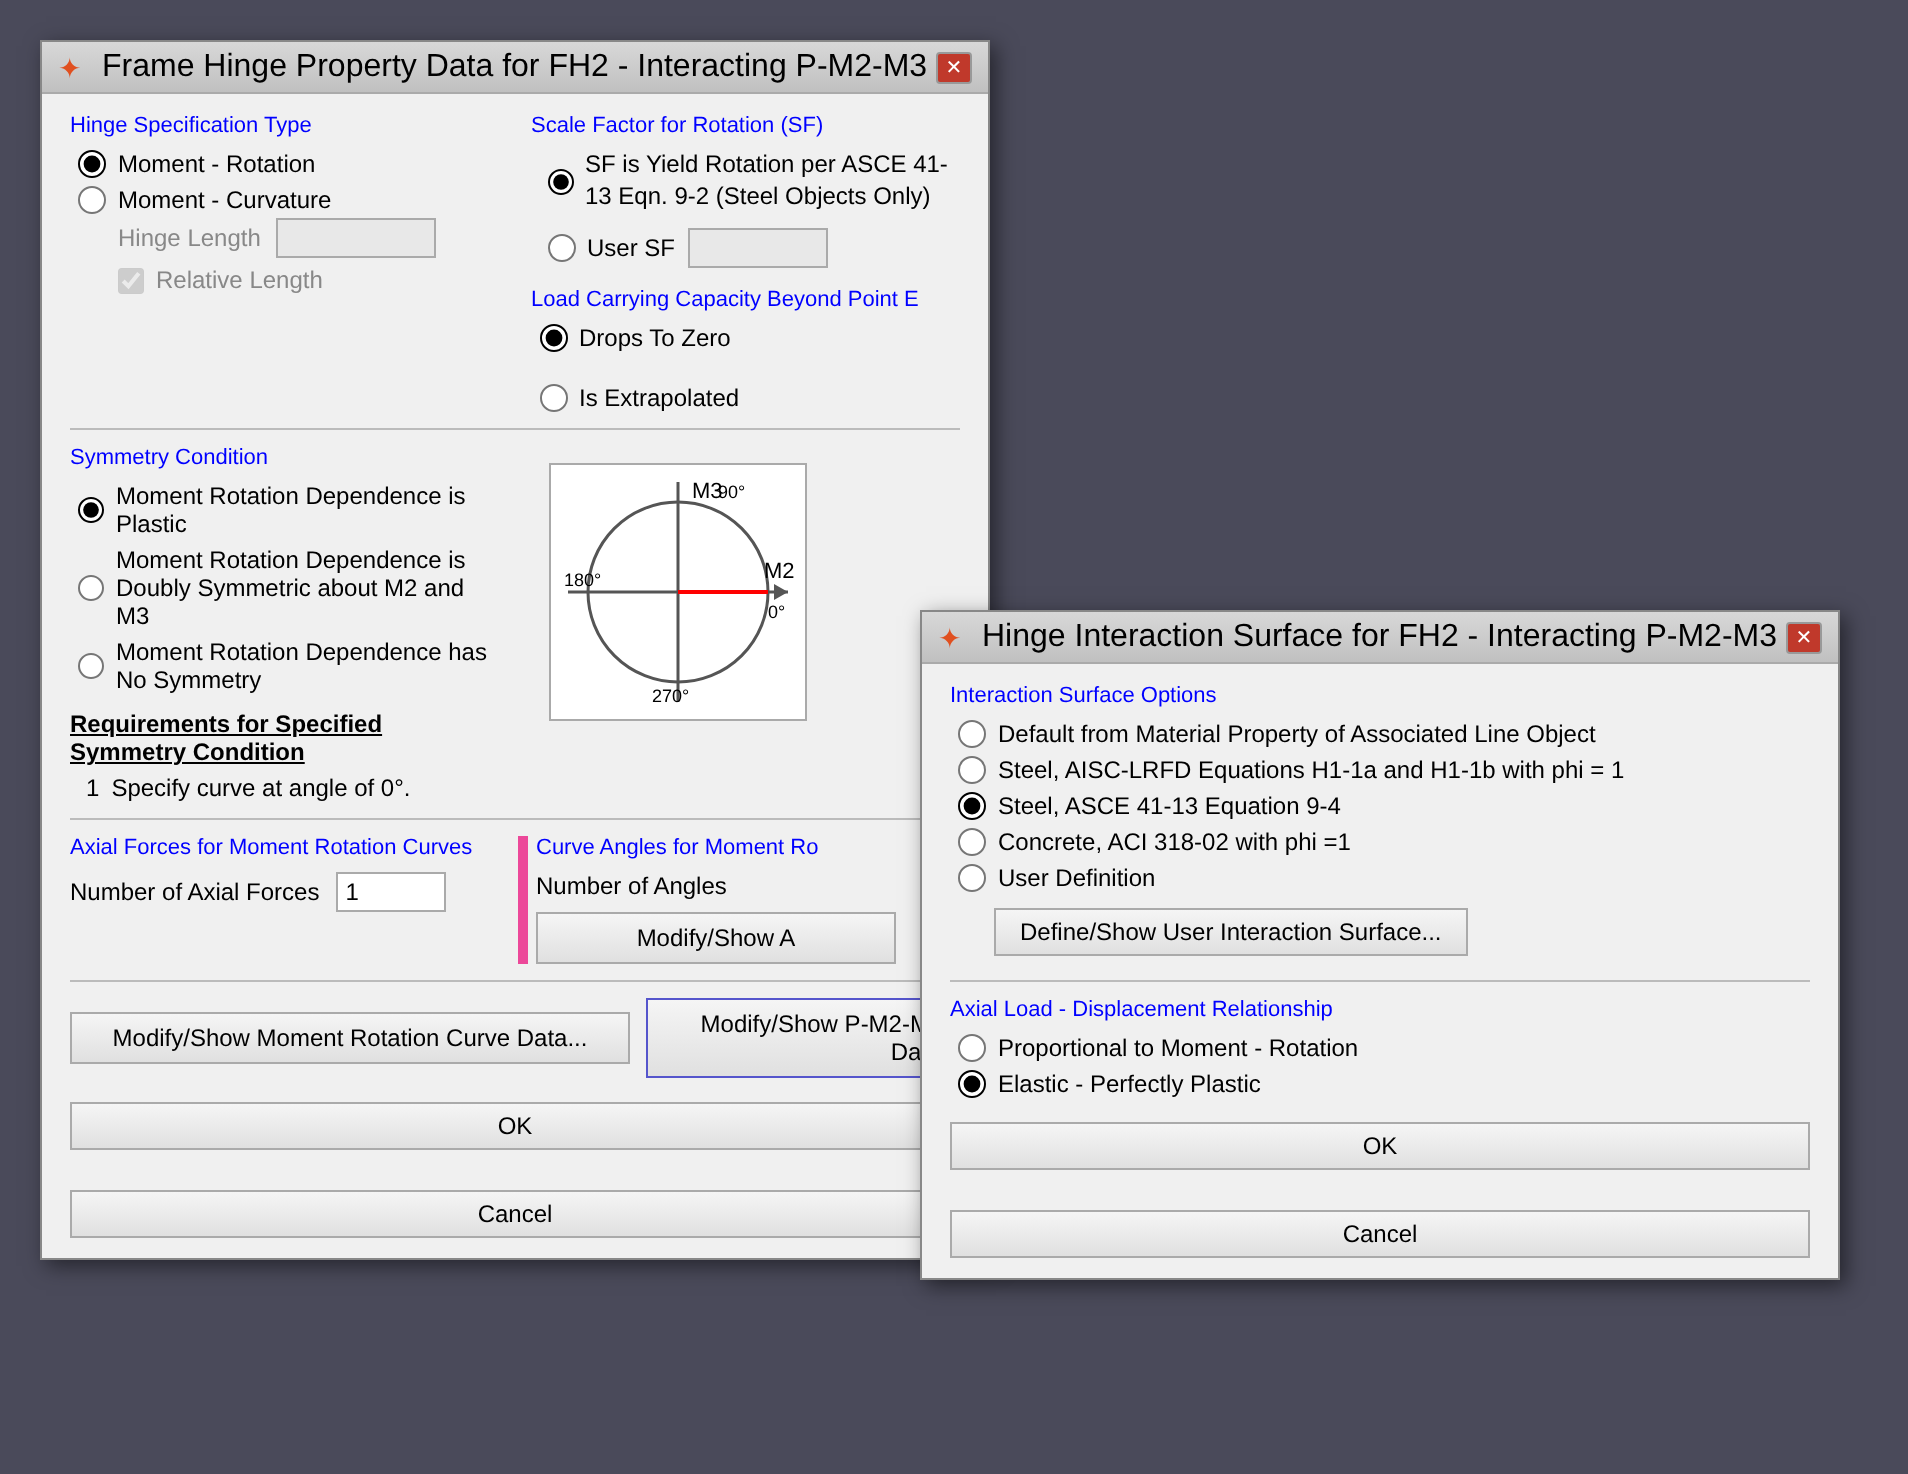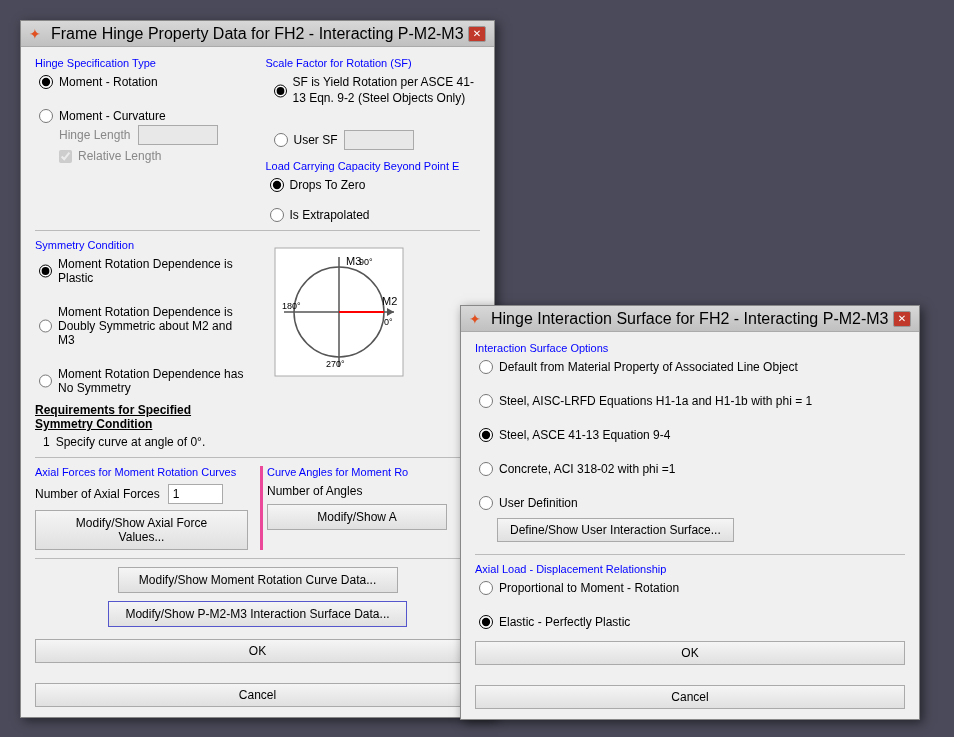--- a/index.html
+++ b/index.html
@@ -68,21 +68,21 @@
       margin-top: 8px;
     }
     .section-label:first-child {
       margin-top: 0;
     }
 
     
     .radio-group {
       display: flex;
       flex-direction: column;
-      gap: 20px;
+      gap: 4px;
       margin-left: 4px;
     }
     .radio-item {
       display: flex;
       align-items: center;
       gap: 6px;
       font-size: 12px;
     }
     .radio-item input[type="radio"] {
       margin: 0;
@@ -194,21 +194,21 @@
       display: flex;
       gap: 0;
     }
     .axial-left {
       flex: 1;
       padding-right: 12px;
     }
     .axial-right {
       flex: 1;
       padding-left: 4px;
-      border-left: 3px solid #ec4899;
+      border-left: 5px solid #ec4899;
     }
 
     
     .diagram-container {
       display: flex;
       align-items: center;
       padding: 8px;
     }
 
     
@@ -375,34 +375,33 @@
 
     <hr class="separator">
 
     <div class="axial-section">
       <div class="axial-left">
         <div class="section-label">Axial Forces for Moment Rotation Curves</div>
         <div class="inline-row" style="margin-bottom:6px;">
           <span>Number of Axial Forces</span>
           <input type="text" class="text-input" style="width: 55px;" value="1">
         </div>
-        <button class="btn btn-wide">Modify/Show Axial Force Values...</button>
       </div>
       <div class="axial-right">
         <div class="section-label curve-angles-label">Curve Angles for Moment Ro</div>
         <div class="inline-row" style="margin-bottom:6px;">
           <span>Number of Angles</span>
         </div>
         <button class="btn btn-wide">Modify/Show A</button>
       </div>
     </div>
 
     <hr class="separator">
 
-    <div style="display:flex; flex-direction:column; align-items:center; gap:8px;">
+    <div style="display:flex; flex-direction:row; align-items:center; gap:8px;">
       <button class="btn btn-wide" style="min-width:280px;">Modify/Show Moment Rotation Curve Data...</button>
       <button class="btn btn-wide btn-highlighted" style="min-width:280px; border-color:#5555cc;">Modify/Show P-M2-M3 Interaction Surface Data...</button>
     </div>
 
     <div class="bottom-buttons">
       <button class="btn">OK</button>
       <button class="btn">Cancel</button>
     </div>
   </div>
 </div>

